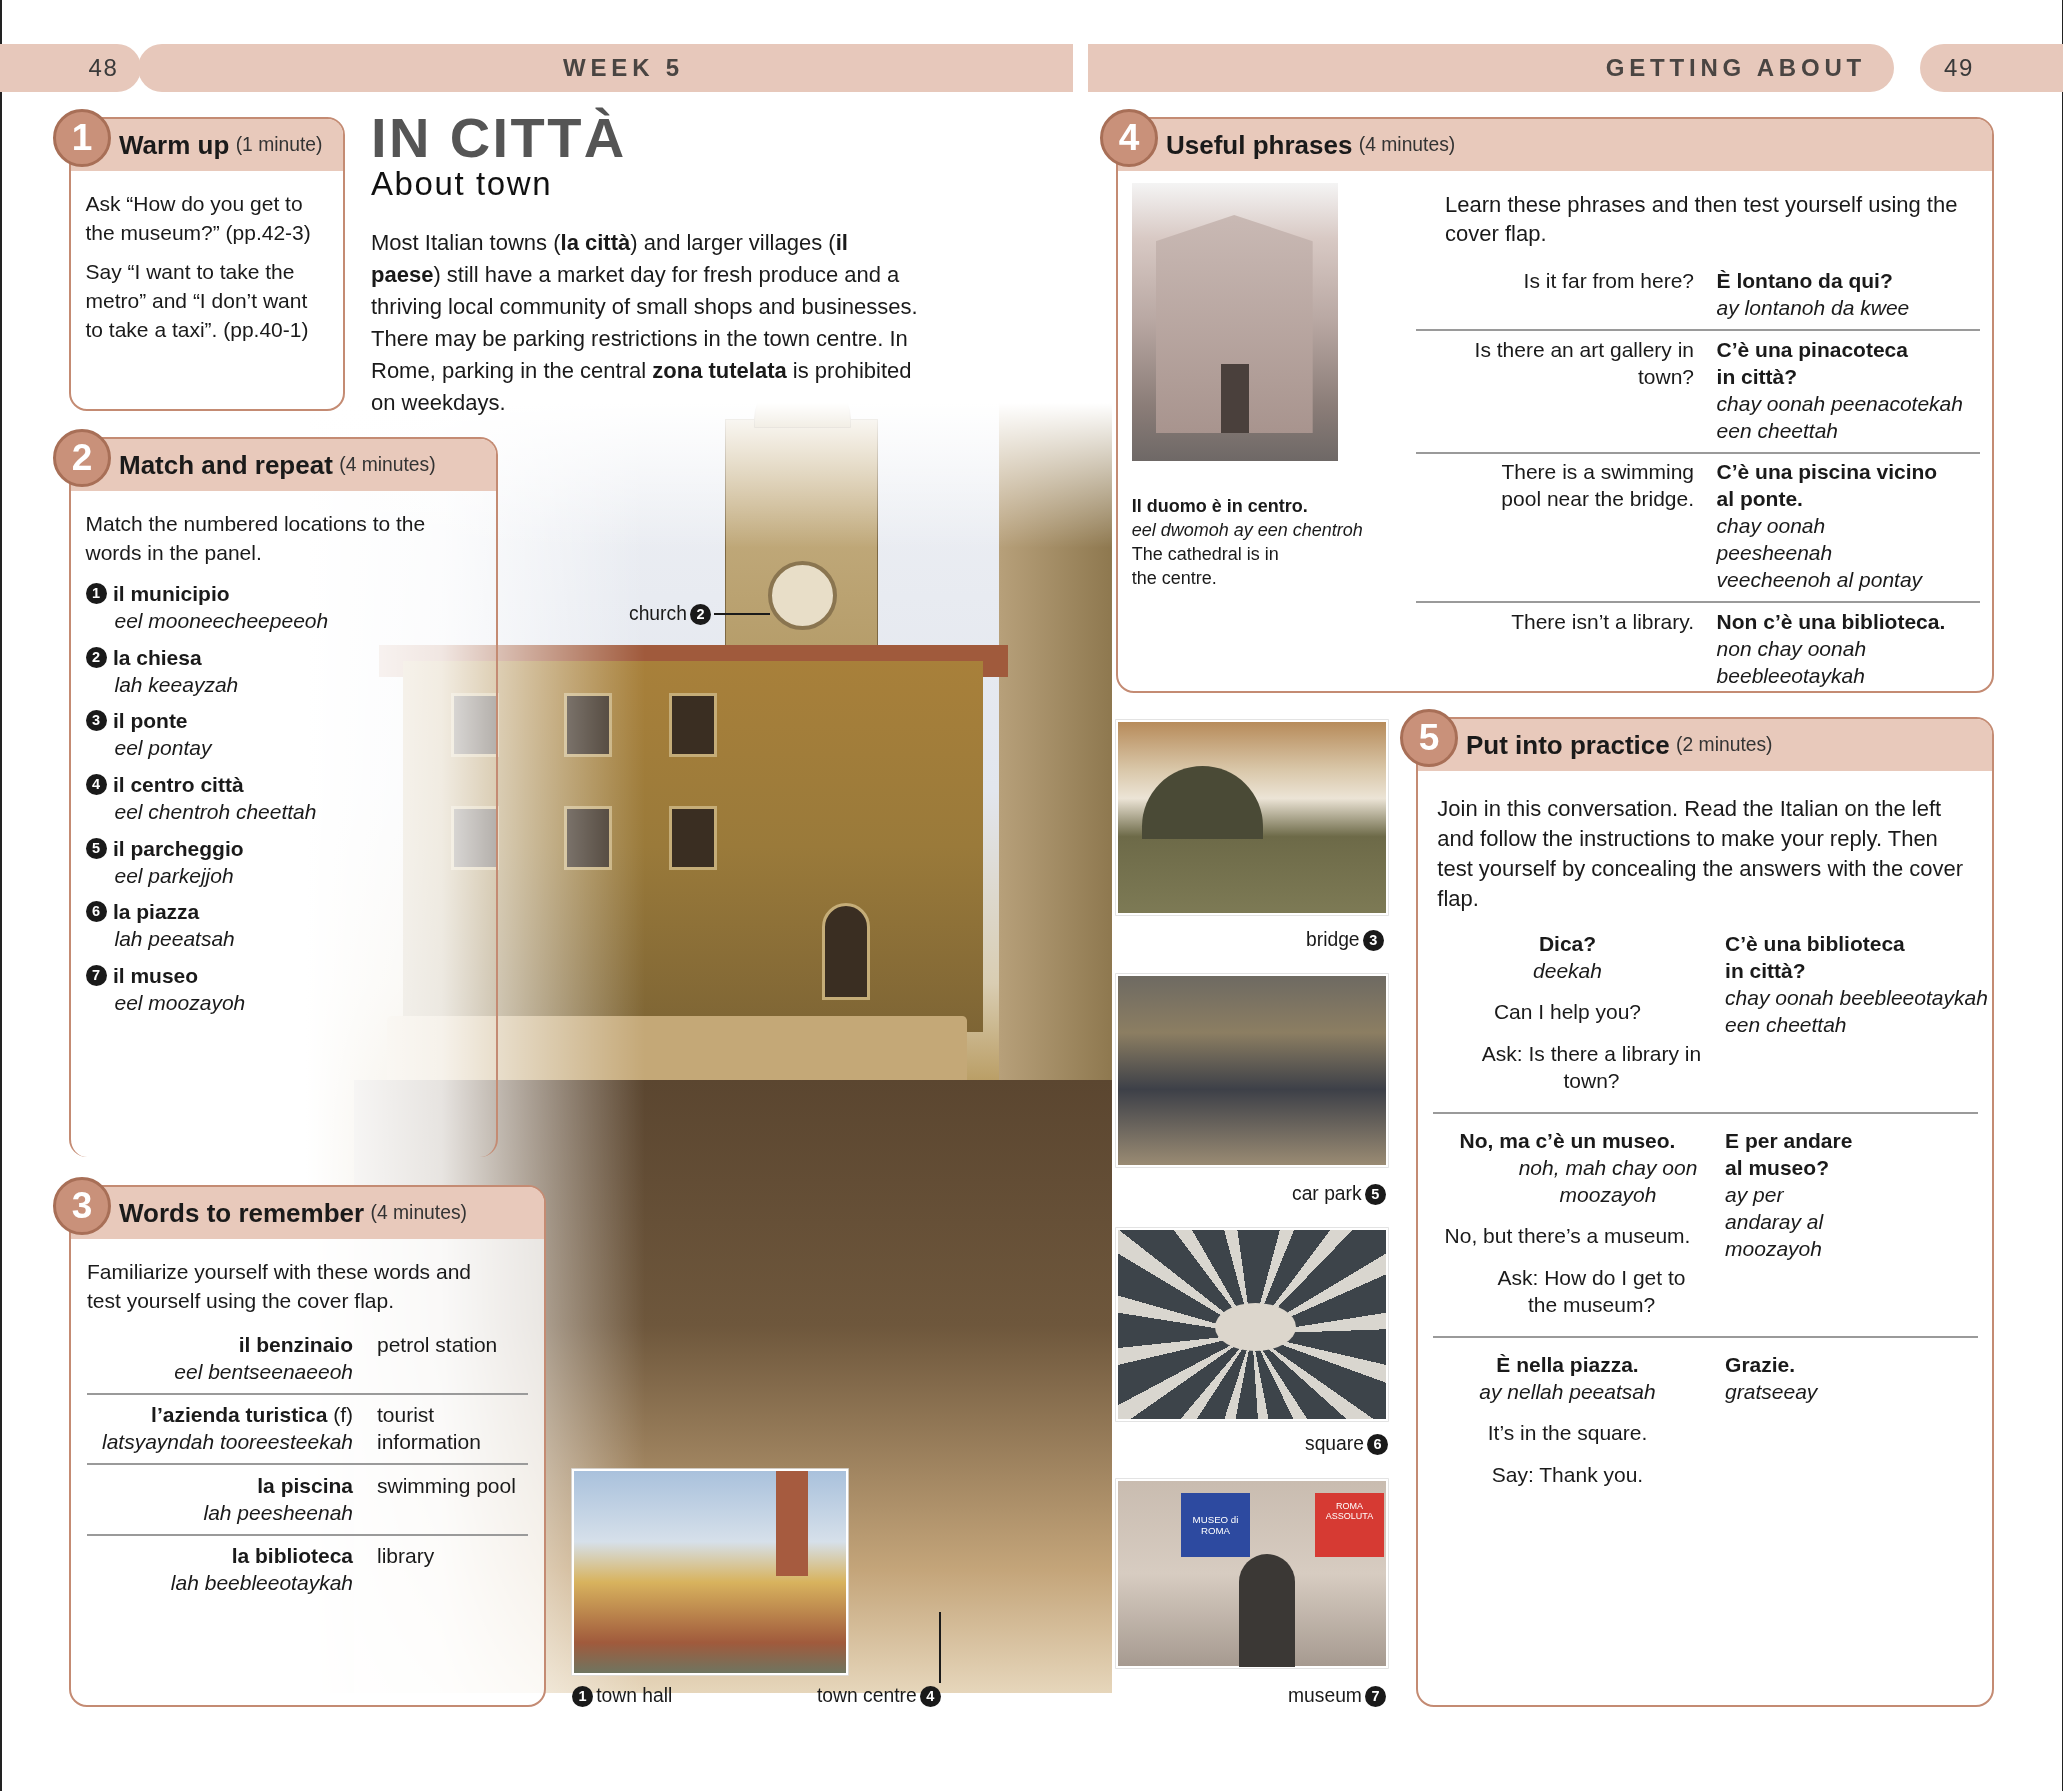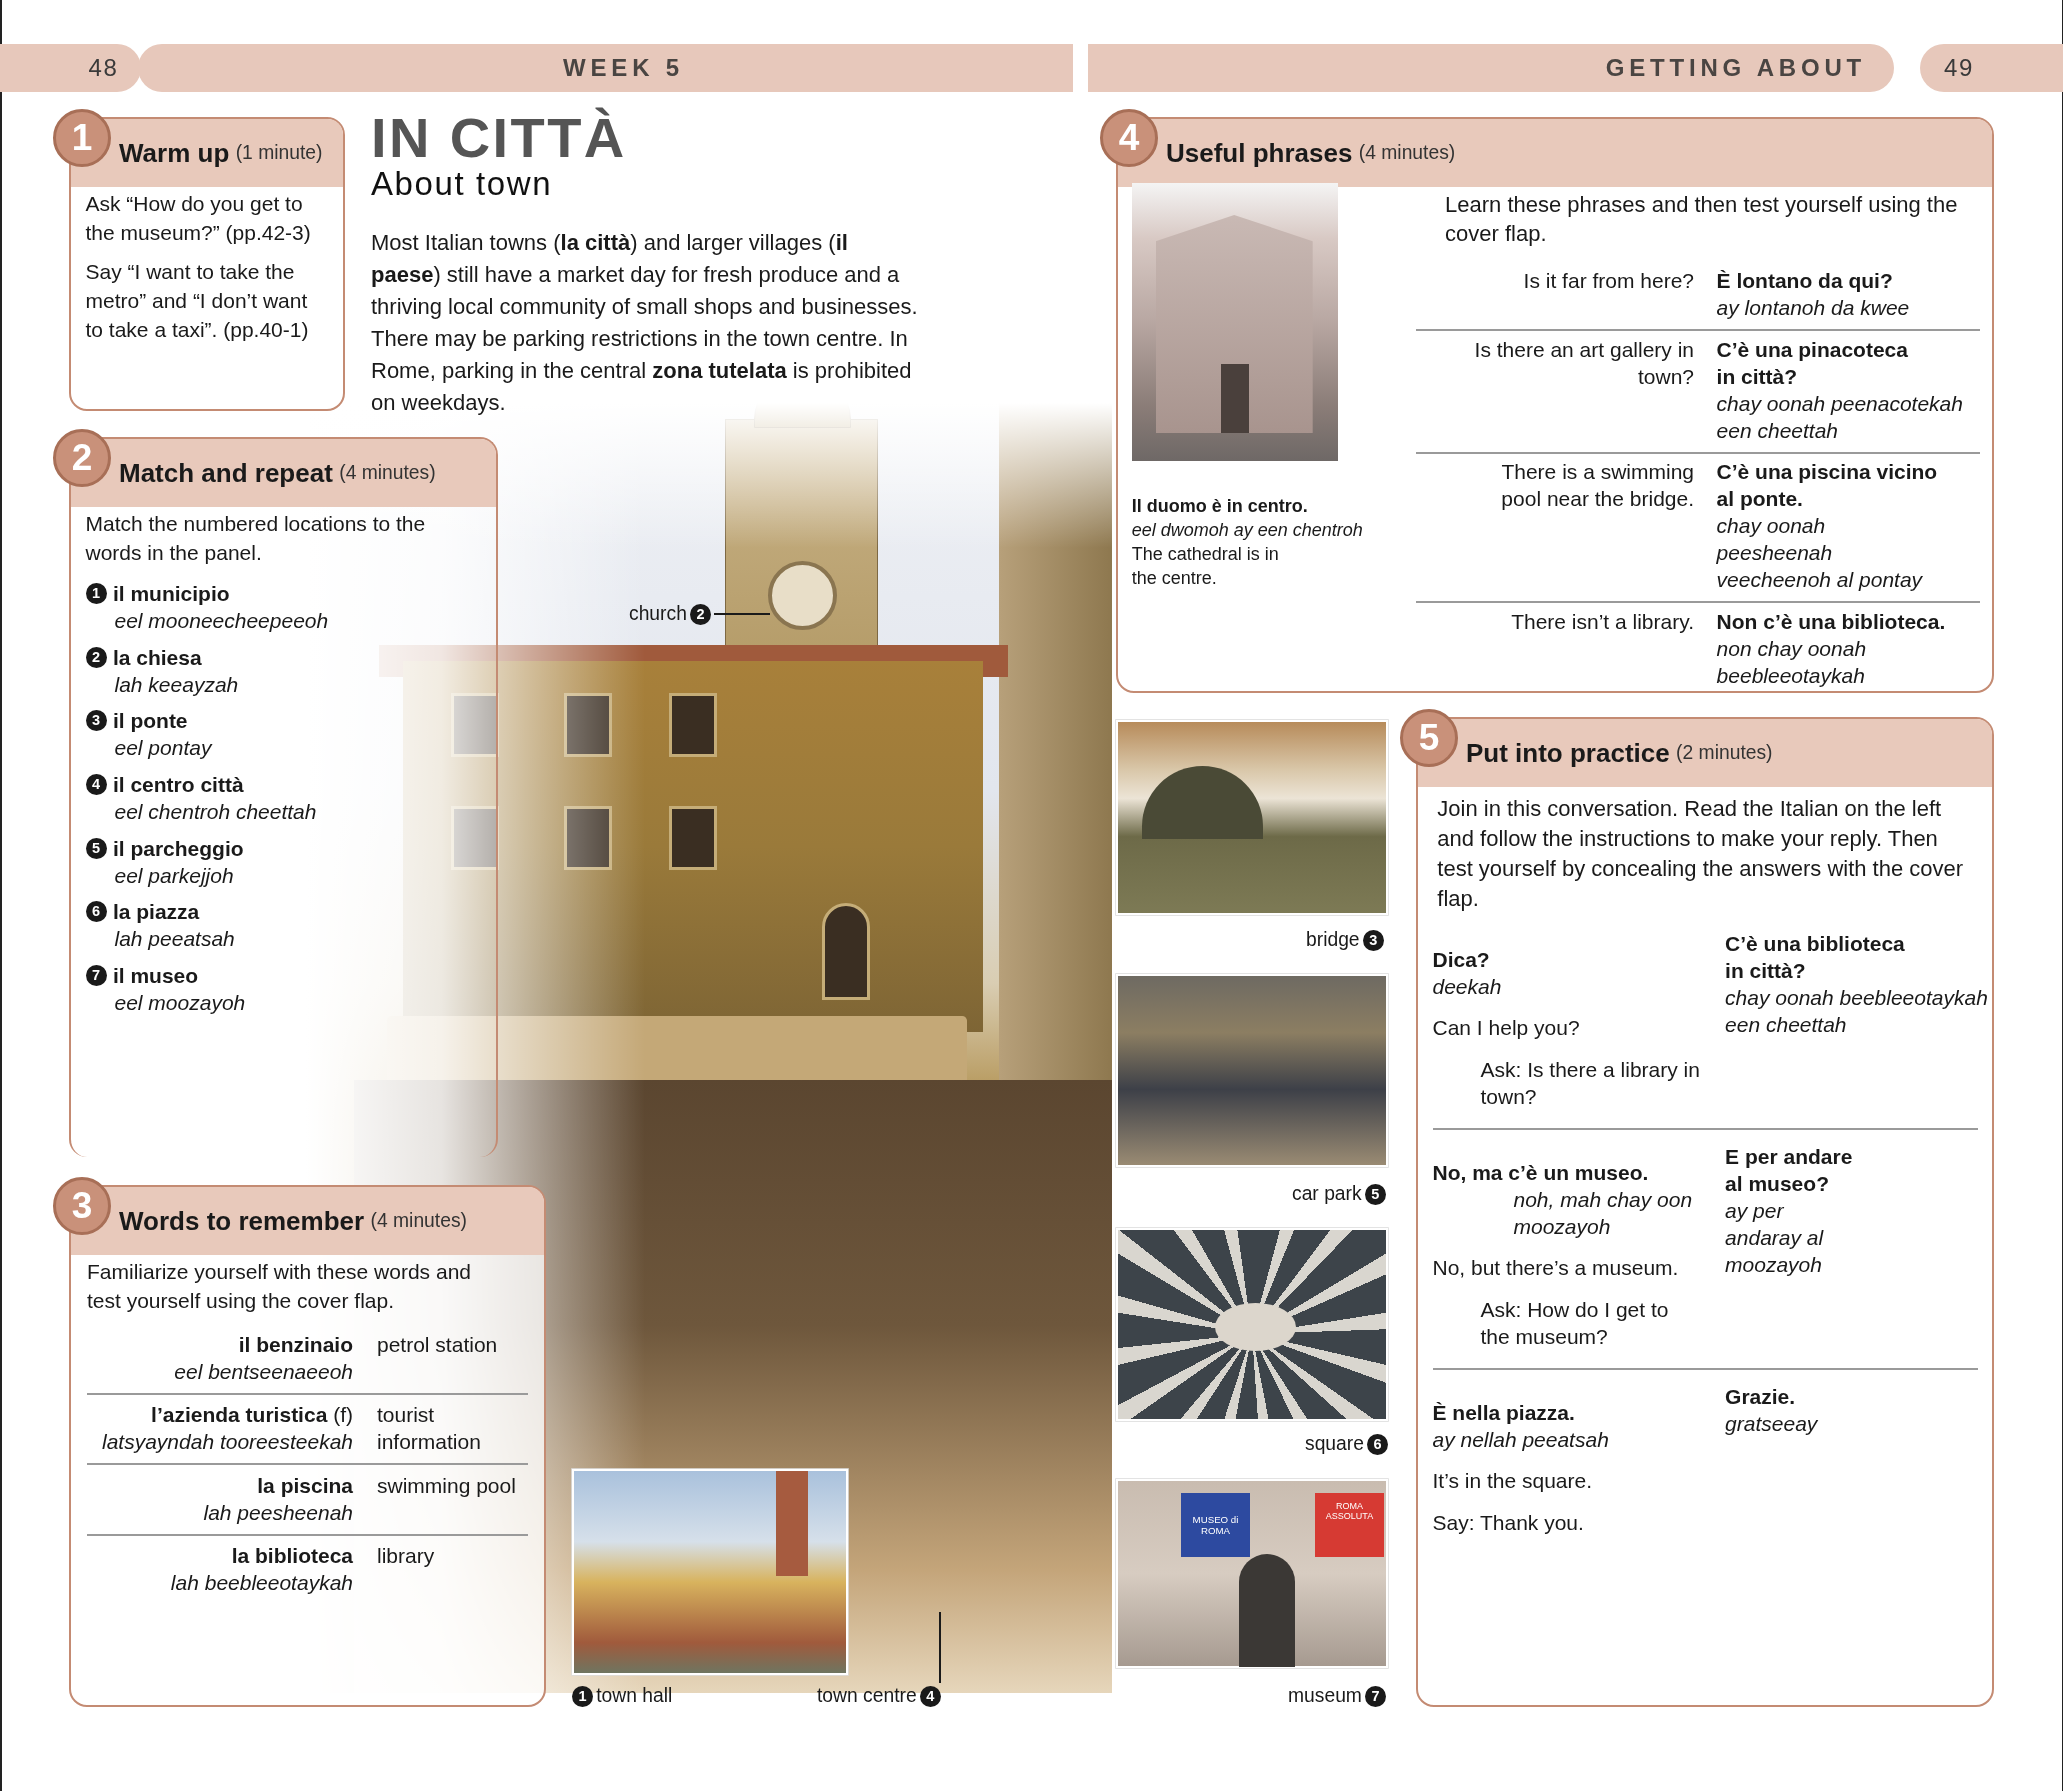--- a/index.html
+++ b/index.html
@@ -36,21 +36,21 @@
   .leader { display: inline-block; width: 56px; height: 1.6px; background: #1a1a1a; }
 
   
   .title { position: absolute; left: 371px; top: 105px; font-size: 56px; font-weight: bold; color: #555; letter-spacing: 2.4px; }
   .subtitle { position: absolute; left: 371px; top: 165px; font-size: 33px; color: #111; letter-spacing: 1.6px; }
   .intro { position: absolute; left: 371px; top: 227px; width: 548px; font-size: 22px; line-height: 32px; color: #1a1a1a; }
   .intro b { font-weight: bold; }
 
   
   .panel { position: absolute; border: 2.4px solid #c48b73; border-radius: 18px; background: rgba(255,255,255,0.92); }
-  .panel-head { position: absolute; left: 0; top: 0; right: 0; height: 68px; background: #e8c9bb; border-radius: 15.3px 15.3px 0 0; display: flex; align-items: center; padding-left: 48px; }
+  .panel-head { position: absolute; left: 0; top: 0; right: 0; height: 52px; background: #e8c9bb; border-radius: 15.3px 15.3px 0 0; display: flex; align-items: center; padding-left: 48px; }
   .panel-head .h { font-size: 26px; font-weight: bold; color: #1a1a1a; }
   .panel-head .m { font-size: 19.3px; color: #333; margin-left: 6.4px; }
   .badge { position: absolute; left: -18px; top: -9.7px; width: 58px; height: 58px; border-radius: 50%; background: #c9917a; border: 3.2px solid #a86f57; display: flex; align-items: center; justify-content: center; color: #fff; font-size: 37px; font-weight: bold; }
   .panel-body { position: absolute; left: 0; right: 0; top: 52px; bottom: 0; padding: 16px 14.5px; }
   .p-text { font-size: 21px; line-height: 29px; color: #1a1a1a; margin-bottom: 9.7px; }
 
   
   #p1 { left: 69px; top: 117px; width: 276px; height: 294px; }
   
   #p2 { left: 69px; top: 437px; width: 429px; height: 720px; background: transparent; border-bottom: none; }
@@ -82,21 +82,21 @@
   .phr-row:last-child { border-bottom: none; }
   .phr-row .en { text-align: right; font-size: 21px; line-height: 27px; }
   .phr-row .it { font-size: 21px; font-weight: bold; line-height: 27px; }
   .phr-row .pr { font-size: 21px; font-style: italic; line-height: 27px; }
 
   
   #p5 { left: 1416px; top: 717px; width: 578px; height: 990px; background: #fff; }
   .p5-intro { font-size: 22px; line-height: 30px; margin: 4.8px 4.8px 9.7px; }
   .conv-block { display: grid; grid-template-columns: 270px 1fr; column-gap: 22.6px; padding: 6.4px 0 18px; border-bottom: 2.4px solid #9a9a9a; }
   .conv-block:last-child { border-bottom: none; }
-  .conv-block .l { text-align: left; margin-top: 16px; }
+  .conv-block .l { text-align: center; }
   .conv-block .it { font-size: 21px; font-weight: bold; line-height: 27px; }
   .conv-block .pr { font-size: 21px; font-style: italic; line-height: 27px; }
   .conv-block .en { font-size: 21px; line-height: 27px; margin-top: 14.5px; }
   .conv-block .ins { font-size: 21px; line-height: 27px; margin-top: 14.5px; }
 
   
   .thumb { position: absolute; border: 2.4px solid #fff; box-shadow: 0 0 0 0.8px #ddd; }
   #bridge { left: 1116px; top: 720px; width: 272px; height: 195px; background: linear-gradient(180deg, #b78b5a 0%, #d9c7a9 25%, #ece4d6 40%, #6d6a48 60%, #7d7a55 100%); }
   #bridge .arch { position: absolute; left: 24px; top: 44px; width: 121px; height: 73px; border-radius: 64px 64px 0 0; background: #4a4a36; }
   #carpark { left: 1116px; top: 974px; width: 272px; height: 193px; background: linear-gradient(180deg, #6e6a62 0%, #8c7e62 30%, #3d4048 60%, #9a8b73 100%); }

